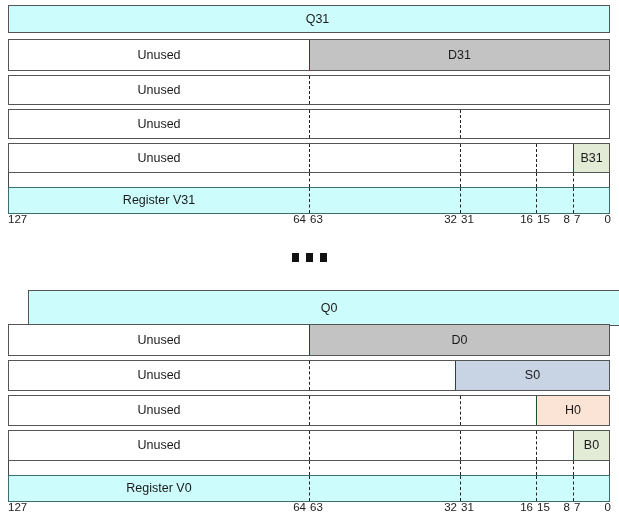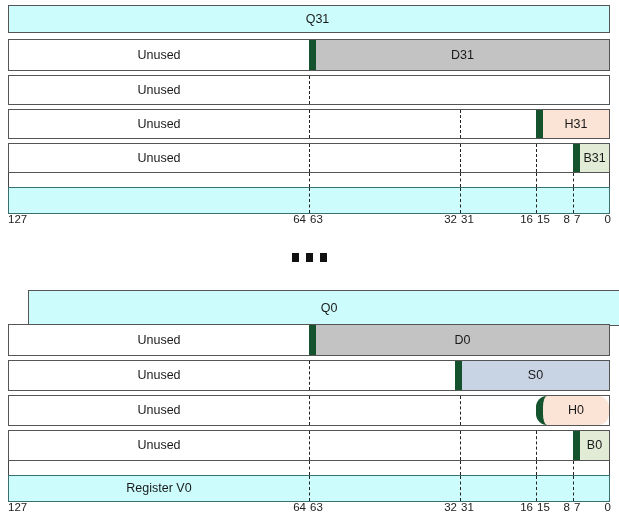--- a/index.html
+++ b/index.html
@@ -21,21 +21,21 @@
   }
   .bar.cyan{background:#ccfcfc;border-color:#3a6f70;}
   .bar.outer{border-color:#555;}
 
   .seg{
     position:absolute;top:0;bottom:0;
     box-sizing:border-box;
     display:flex;align-items:center;justify-content:center;
     font-size:12.5px;line-height:1;
   }
-  .seg.filled{border-left:7px solid #14532d;}
+  .seg.filled{border-left:1px solid #14532d;}
   .seg.gray{background:#c3c3c3;}
   .seg.blue{background:#c8d3e4;}
   .seg.peach{background:#fbe4d5;}
   .seg.green{background:#e2ebd6;}
 
   .label-center{
     position:absolute;top:0;bottom:0;
     display:flex;align-items:center;justify-content:center;
     font-size:12.5px;line-height:1;
   }
@@ -78,39 +78,39 @@
 
   <div class="bar outer" style="top:75px;height:30px;">
     <div class="label-center" style="left:0;width:300px;">Unused</div>
     <div class="dash" style="left:300px;top:0;bottom:0;"></div>
   </div>
 
   <div class="bar outer" style="top:109px;height:30px;">
     <div class="label-center" style="left:0;width:300px;">Unused</div>
     <div class="dash" style="left:300px;top:0;bottom:0;"></div>
     <div class="dash" style="left:451px;top:0;bottom:0;"></div>
-    <div class="seg filled peach" style="left:527px;right:0;">H31</div>
   </div>
 
   <div class="bar outer" style="top:143px;height:30px;">
     <div class="label-center" style="left:0;width:300px;">Unused</div>
     <div class="dash" style="left:300px;top:0;bottom:0;"></div>
     <div class="dash" style="left:451px;top:0;bottom:0;"></div>
     <div class="dash" style="left:527px;top:0;bottom:0;"></div>
     <div class="seg filled green" style="left:564px;right:0;">B31</div>
   </div>
 
   <div class="bar" style="top:173px;height:14px;border-top:none;border-bottom:none;">
     <div class="dash" style="left:300px;top:0;bottom:0;"></div>
     <div class="dash" style="left:451px;top:0;bottom:0;"></div>
     <div class="dash" style="left:527px;top:0;bottom:0;"></div>
     <div class="dash" style="left:564px;top:0;bottom:0;"></div>
   </div>
 
   <div class="bar cyan" style="top:187px;height:27px;">
+    <div class="label-center" style="left:0;width:300px;">Register V31</div>
     <div class="dash" style="left:300px;top:0;bottom:0;"></div>
     <div class="dash" style="left:451px;top:0;bottom:0;"></div>
     <div class="dash" style="left:527px;top:0;bottom:0;"></div>
     <div class="dash" style="left:564px;top:0;bottom:0;"></div>
   </div>
 
   <div class="ruler" style="top:212px;">
     <span class="tick" style="left:8px;">127</span>
     <span class="tick r" style="left:306px;">64</span>
     <span class="tick" style="left:310px;">63</span>
@@ -144,21 +144,21 @@
   <div class="bar outer" style="top:75px;height:31px;">
     <div class="label-center" style="left:0;width:300px;">Unused</div>
     <div class="dash" style="left:300px;top:0;bottom:0;"></div>
     <div class="seg filled blue" style="left:446px;right:0;">S0</div>
   </div>
 
   <div class="bar outer" style="top:110px;height:31px;">
     <div class="label-center" style="left:0;width:300px;">Unused</div>
     <div class="dash" style="left:300px;top:0;bottom:0;"></div>
     <div class="dash" style="left:451px;top:0;bottom:0;"></div>
-    <div class="seg filled peach" style="left:527px;right:0;border-radius:11px;">H0</div>
+    <div class="seg filled peach" style="left:527px;right:0;">H0</div>
   </div>
 
   <div class="bar outer" style="top:145px;height:31px;">
     <div class="label-center" style="left:0;width:300px;">Unused</div>
     <div class="dash" style="left:300px;top:0;bottom:0;"></div>
     <div class="dash" style="left:451px;top:0;bottom:0;"></div>
     <div class="dash" style="left:527px;top:0;bottom:0;"></div>
     <div class="seg filled green" style="left:564px;right:0;">B0</div>
   </div>
 

